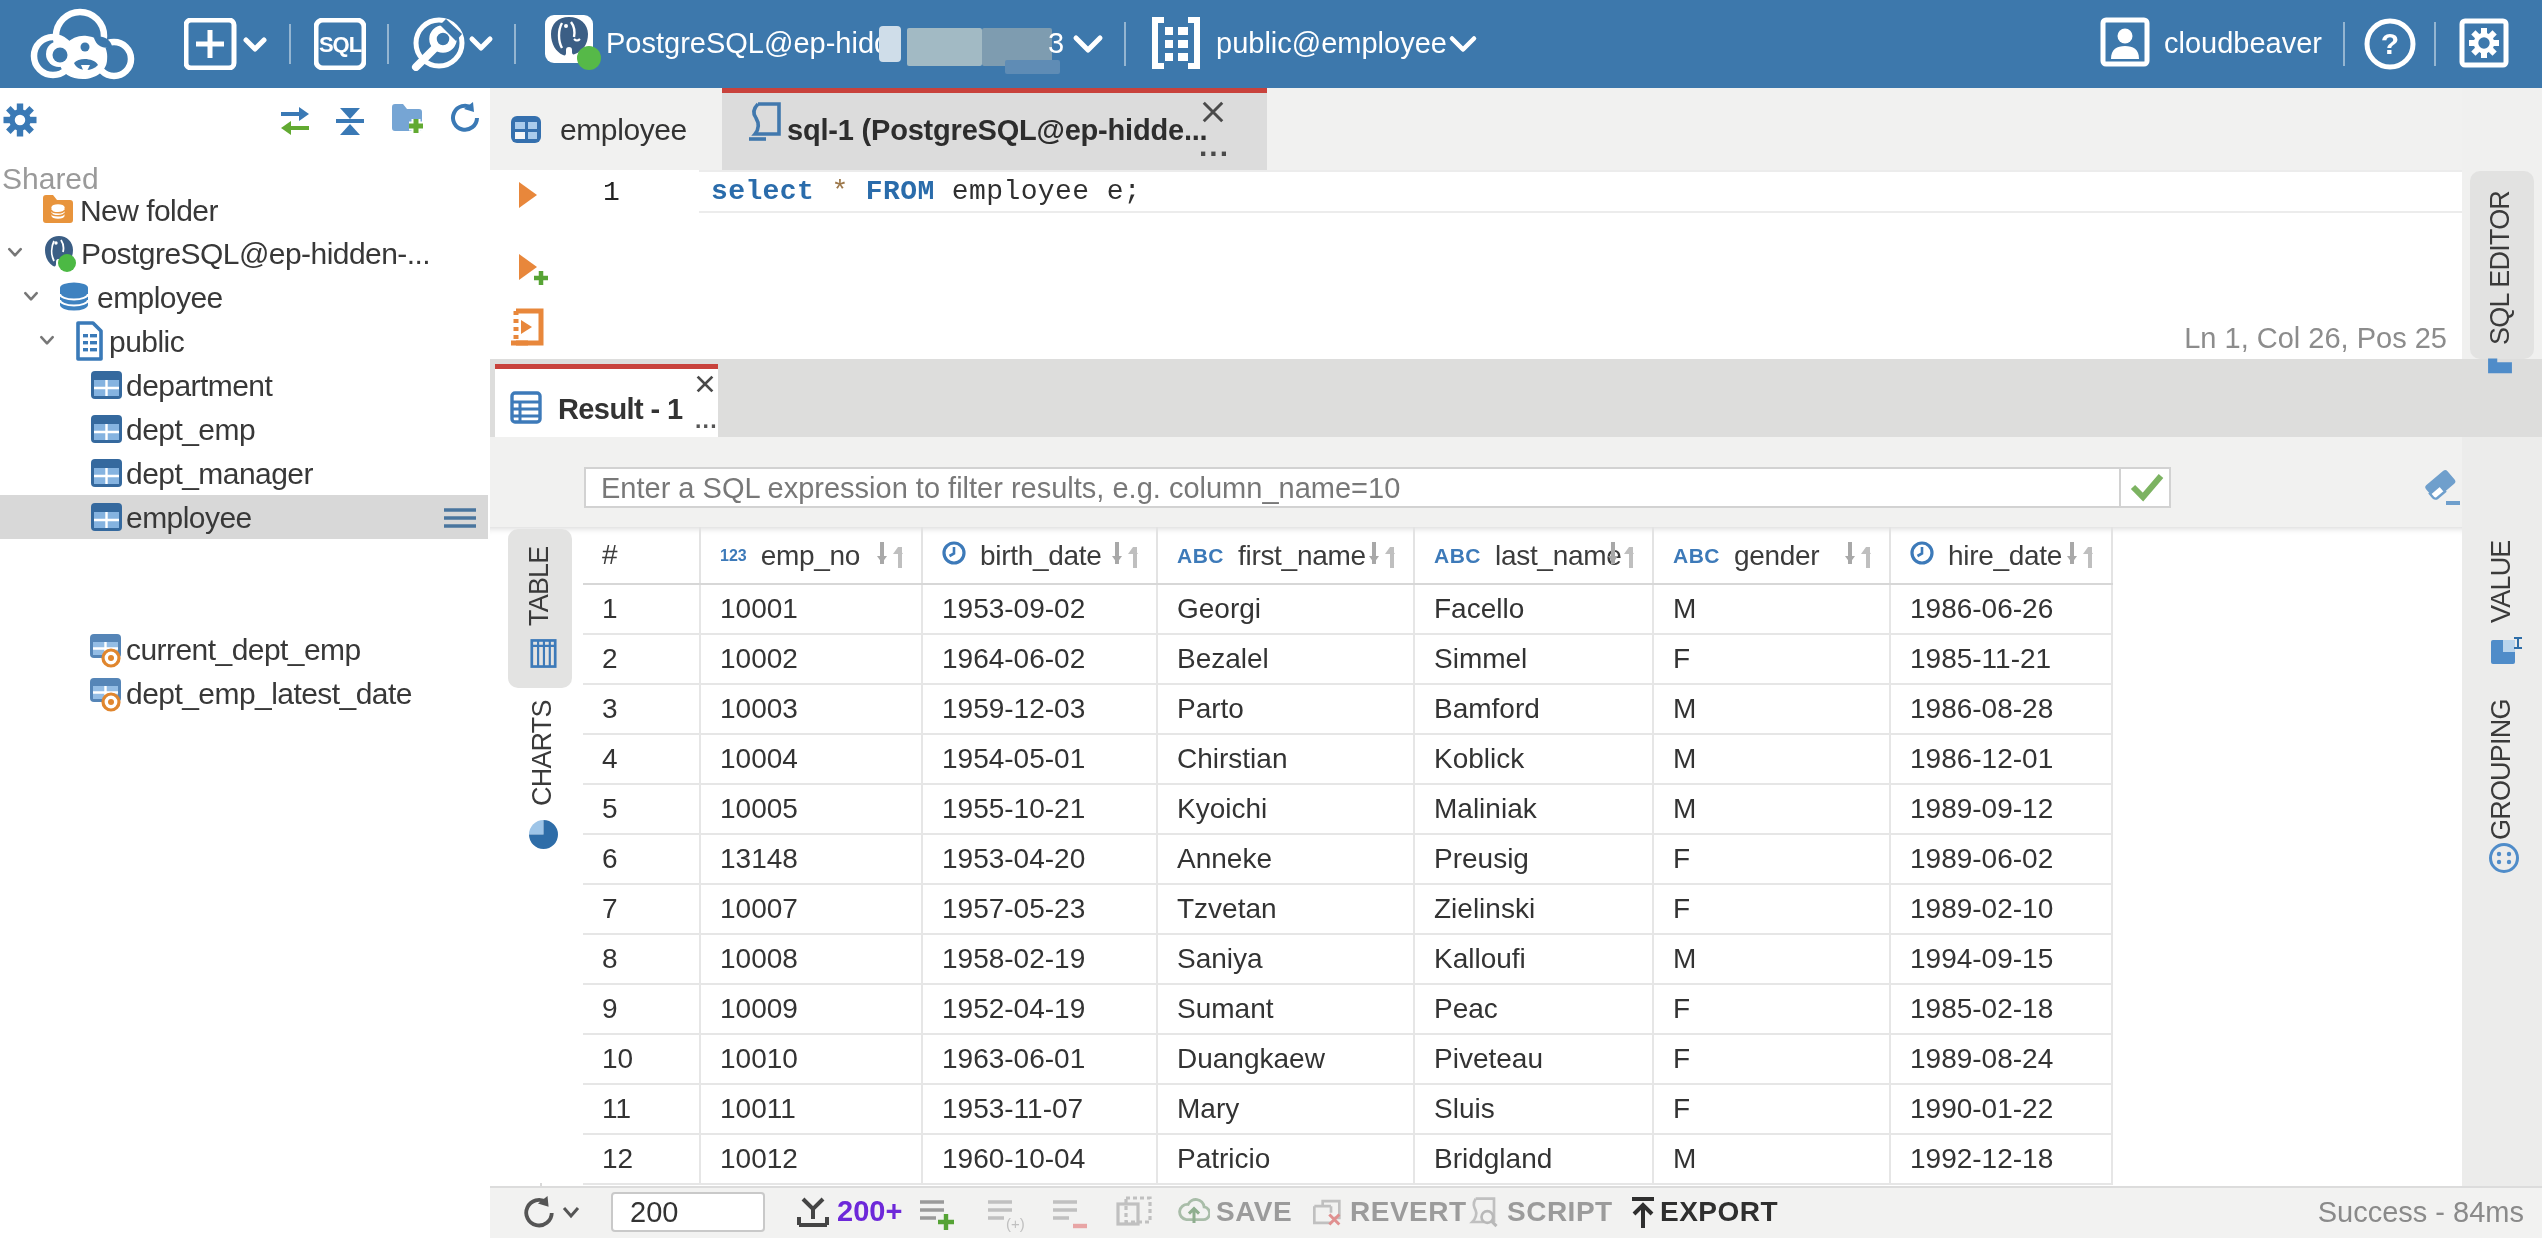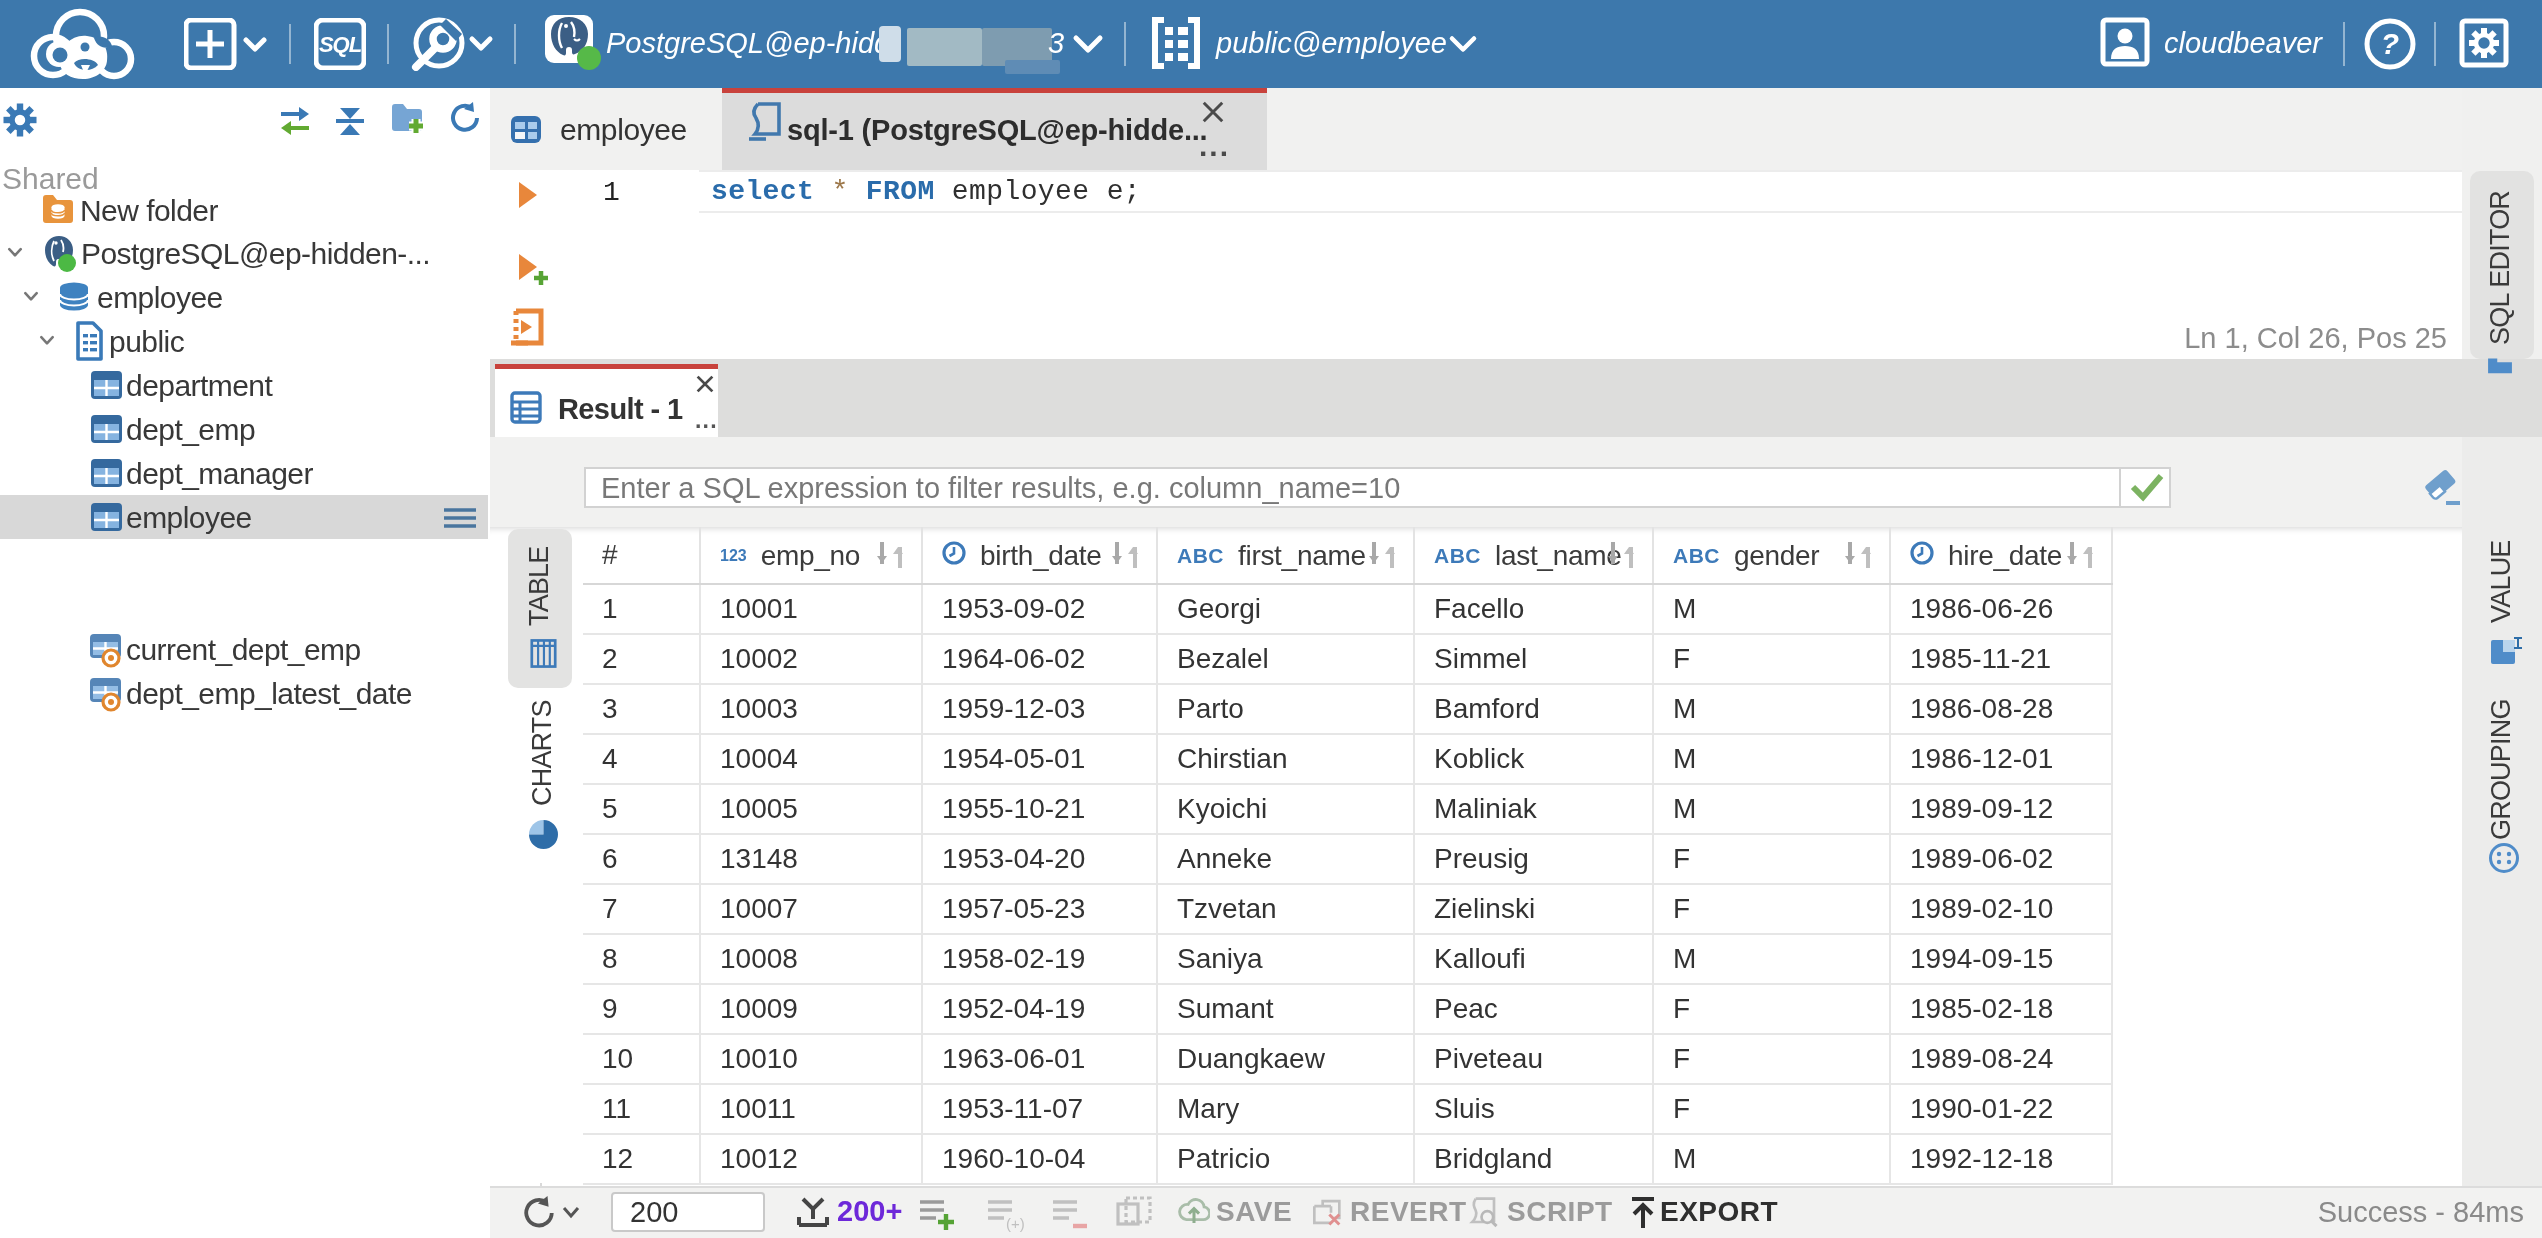--- a/index.html
+++ b/index.html
@@ -1,20 +1,20 @@
 <!DOCTYPE html>
 <html><head>
 <meta charset="utf-8">
 <style>
 * { margin:0; padding:0; box-sizing:border-box; }
 html,body { width:2542px; height:1238px; overflow:hidden; background:#fff;
   font-family:"Liberation Sans", sans-serif; }
 .abs { position:absolute; }
 
-#topbar { position:absolute; left:0; top:0; width:2542px; height:88px; background:#3d78ac;font-style:italic; }
+#topbar { position:absolute; left:0; top:0; width:2542px; height:88px; background:#3d78ac; }
 .tsep { position:absolute; top:24px; width:2px; height:40px; background:rgba(255,255,255,0.45); }
 .tseld { position:absolute; top:22px; width:2px; height:44px; background:rgba(255,255,255,0.45); }
 .wtext { color:#fff; font-size:29px; }
 
 #sidebar { position:absolute; left:0; top:88px; width:542px; height:1150px; background:#fff; border-right:2px solid #d9d9d9; }
 #shared { position:absolute; left:2px; top:74px; font-size:30px; color:#9a9a9a; }
 .trow { position:absolute; left:0; width:488px; height:44px; }
 .trow .lbl { position:absolute; top:6px; font-size:30px; color:#383838; white-space:nowrap;  letter-spacing:-0.55px; }
 .sel { background:#d8d8d8; }
 .chv { position:absolute; top:14px; width:16px; height:16px; }

